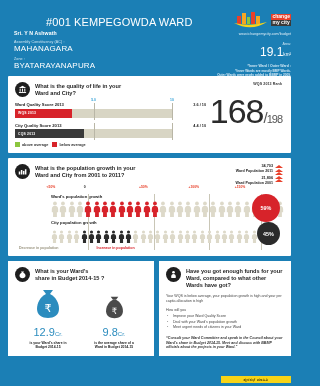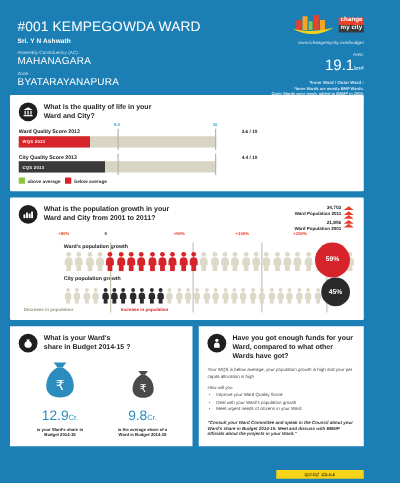--- a/index.html
+++ b/index.html
@@ -12,21 +12,21 @@
   .page{position:relative;width:299px;height:386px;background:#1b7fb5;}
 
   
   .header{position:relative;padding:10px 10px 6px 14px;color:#ffffff;}
   .title-main{
     font-size:11.4px;line-height:12.4px;font-weight:bold;
     letter-spacing:-0.2px;color:#ffffff;max-width:205px;
   }
   .ward-no{
     margin-top:6px;font-size:11px;line-height:12px;font-weight:normal;
-    letter-spacing:0.1px;color:#ffffff;
+    letter-spacing:0.1px;color:#ffffff;margin-left:32px;
   }
   .corporator{margin-top:2px;font-size:5.2px;font-weight:bold;letter-spacing:0.1px;}
   .meta-label{margin-top:4px;font-size:3.6px;letter-spacing:0.1px;color:#cfe6f3;}
   .meta-value{font-size:8px;line-height:9px;letter-spacing:0.2px;color:#ffffff;}
 
   
   .header-right{position:absolute;right:8px;top:10px;width:118px;text-align:right;color:#fff;}
   .logo-row{display:flex;justify-content:flex-end;align-items:center;gap:2px;}
   .logo-mark{width:36px;height:20px;position:relative;}
   .logo-word{font-size:5px;line-height:5.4px;font-weight:bold;text-align:left;}
@@ -206,20 +206,26 @@
             <span class="sw" style="background:#8cc63f"></span>
             <span>above average</span>
           </div>
           <div class="legend-item">
             <span class="sw" style="background:#d7232a"></span>
             <span>below average</span>
           </div>
         </div>
       </div>
 
+      <div class="qol-right">
+        <div class="rank-label">WQS 2013 Rank</div>
+        <div class="rank-big">
+          <span>168</span><span class="slash">/</span><span class="denom">198</span>
+        </div>
+      </div>
     </div>
   </div>
 
   <div class="card">
     <div class="card-head">
       <div class="badge">
         <svg width="9" height="9" viewBox="0 0 12 12">
           <rect x="1" y="6" width="2" height="4" fill="#fff"></rect>
           <rect x="3.8" y="4" width="2" height="6" fill="#fff"></rect>
           <rect x="6.6" y="5.2" width="2" height="4.8" fill="#fff"></rect>

